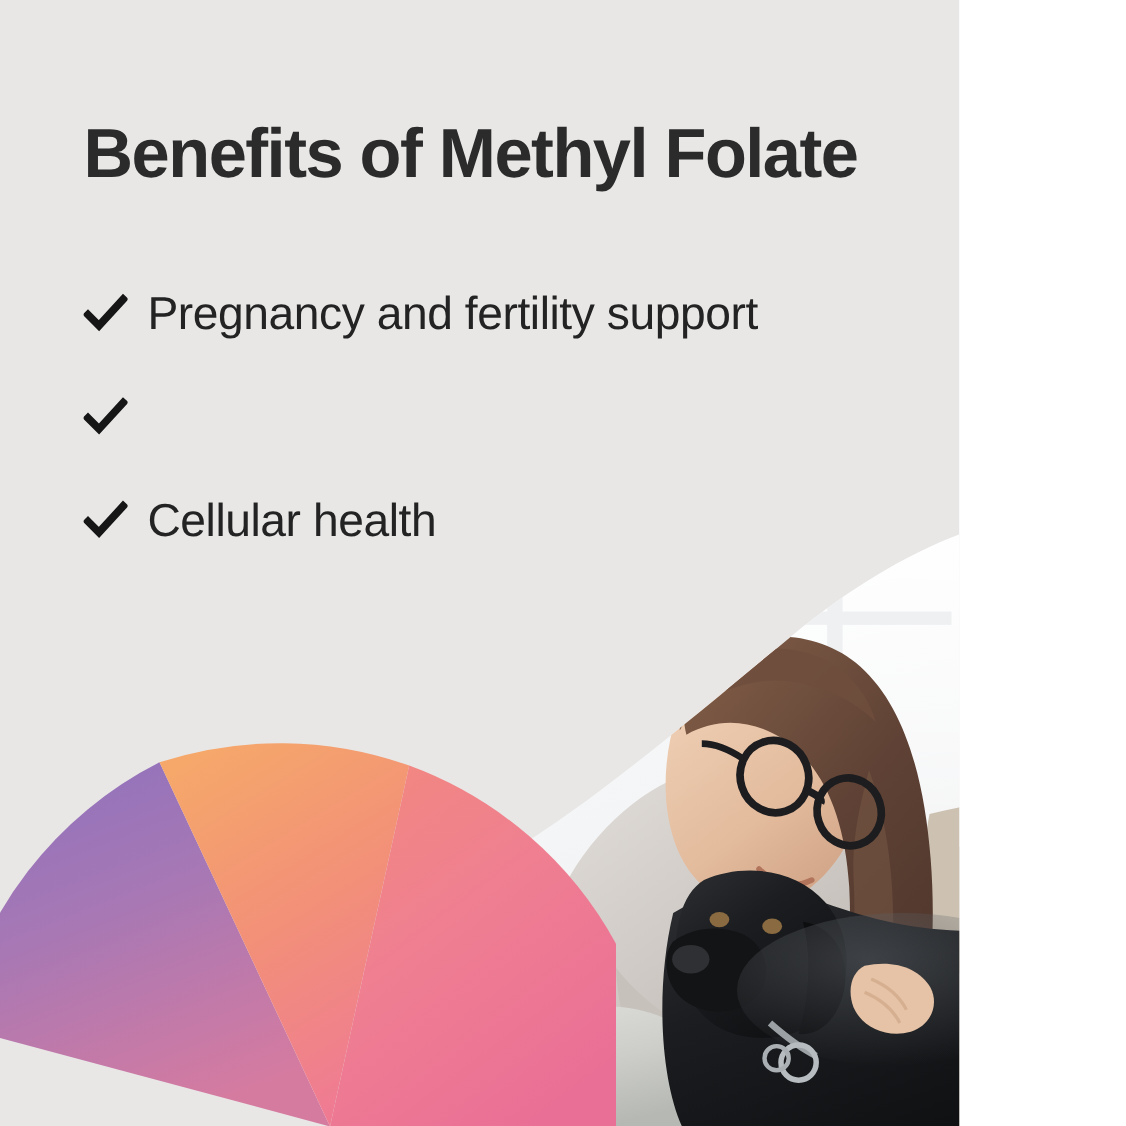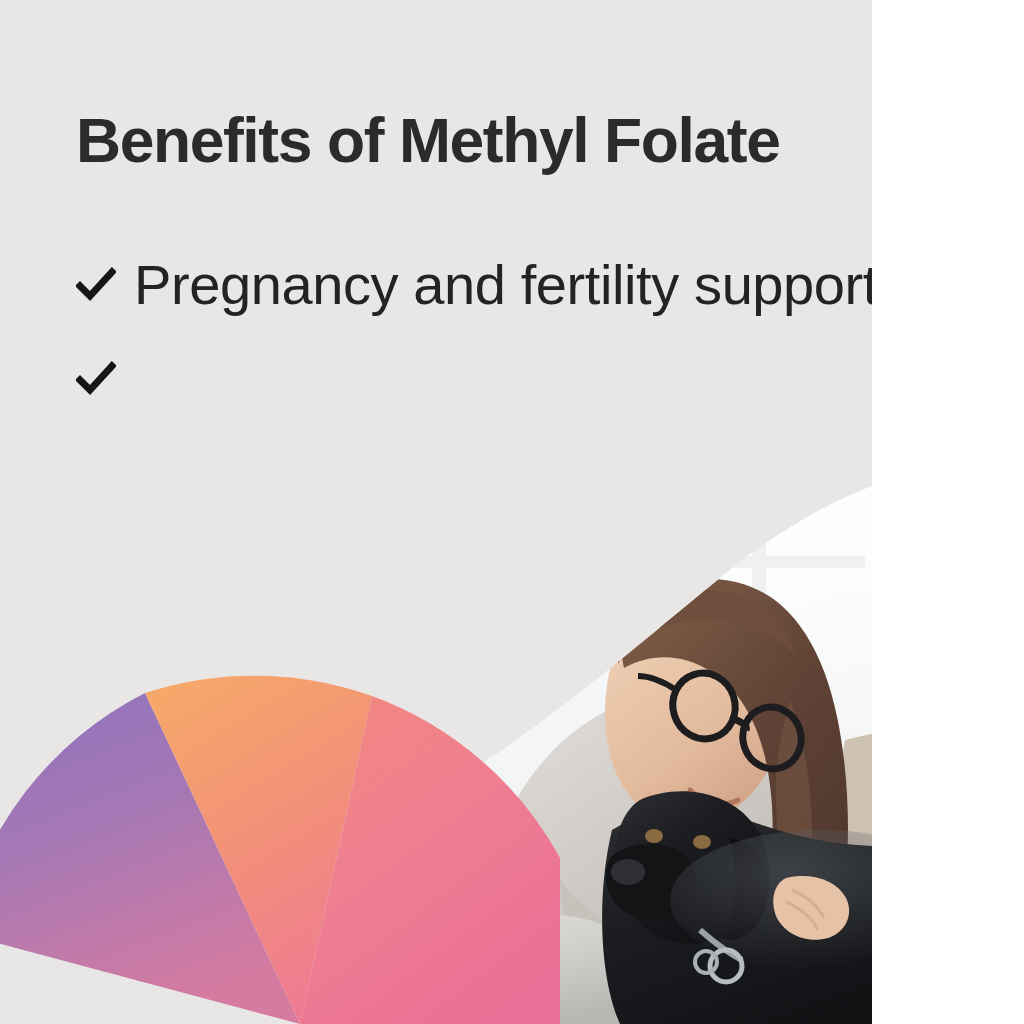--- a/index.html
+++ b/index.html
@@ -58,21 +58,21 @@
     align-items:center;
     height:94px;
   }
   .check-icon {
     flex:0 0 auto;
     width:40px; height:40px;
     margin-right:18px;
     display:block;
   }
   .benefit-label {
-    font-size:56px;
+    font-size:42px;
     font-weight:400;
     color:#232323;
     letter-spacing:-0.4px;
     white-space:nowrap;
     line-height:1;
   }
 </style>
 </head>
 <body>
 
@@ -324,17 +324,23 @@
         <span class="benefit-label">Pregnancy and fertility support</span>
       </li>
 
       <li class="benefit-item">
         <svg class="check-icon" viewBox="0 0 40 40" aria-hidden="true">
           <path d="M 4 21 L 14 31 L 36 7" fill="none" stroke="#161616" stroke-width="7" stroke-linecap="square" stroke-linejoin="miter"></path>
         </svg>
       </li>
 
 
+      <li class="benefit-item">
+        <svg class="check-icon" viewBox="0 0 40 40" aria-hidden="true">
+          <path d="M 4 21 L 14 31 L 36 7" fill="none" stroke="#161616" stroke-width="7" stroke-linecap="square" stroke-linejoin="miter"></path>
+        </svg>
+        <span class="benefit-label">Cellular health</span>
+      </li>
 
     </ul>
   </div>
 
 </div>
 
 </body></html>

